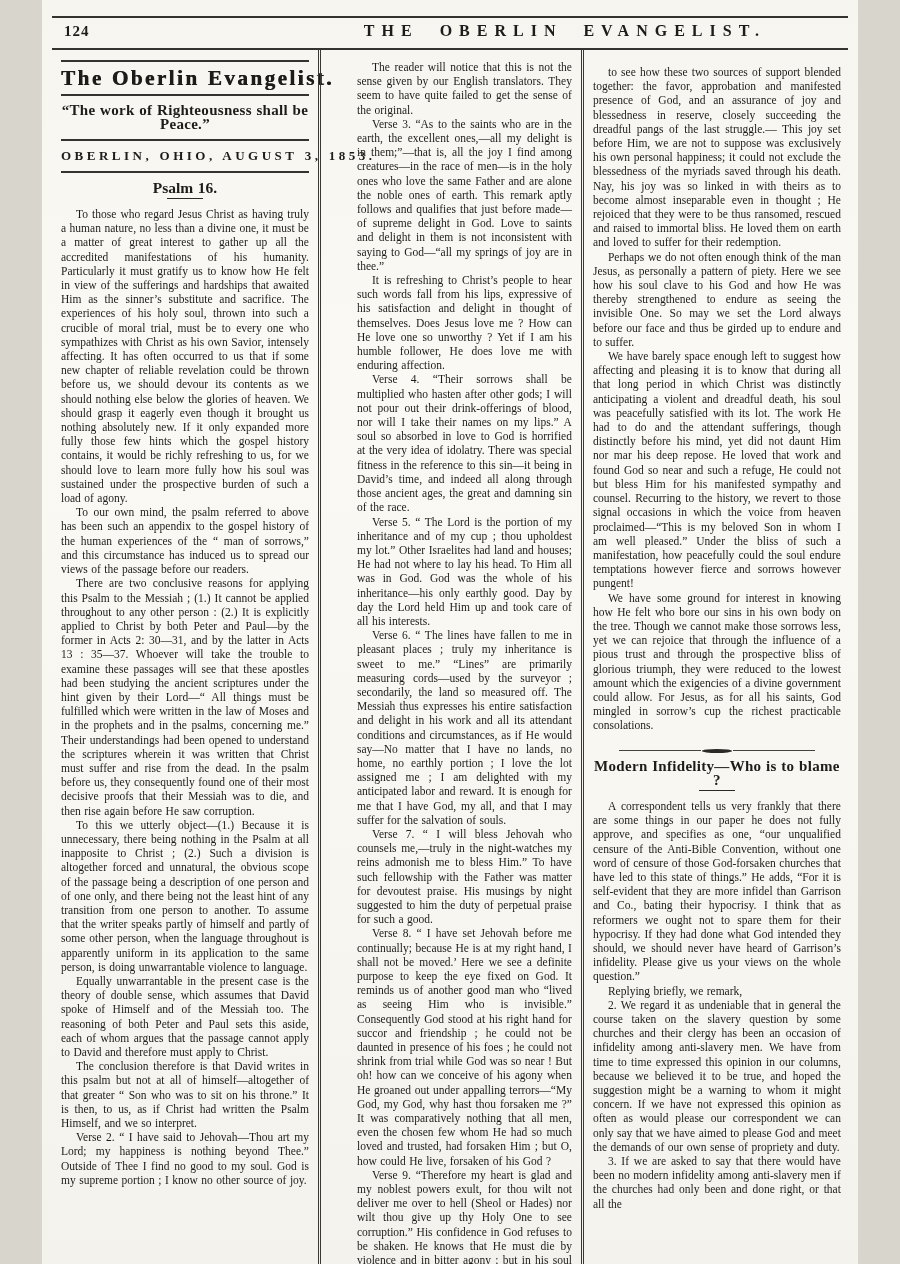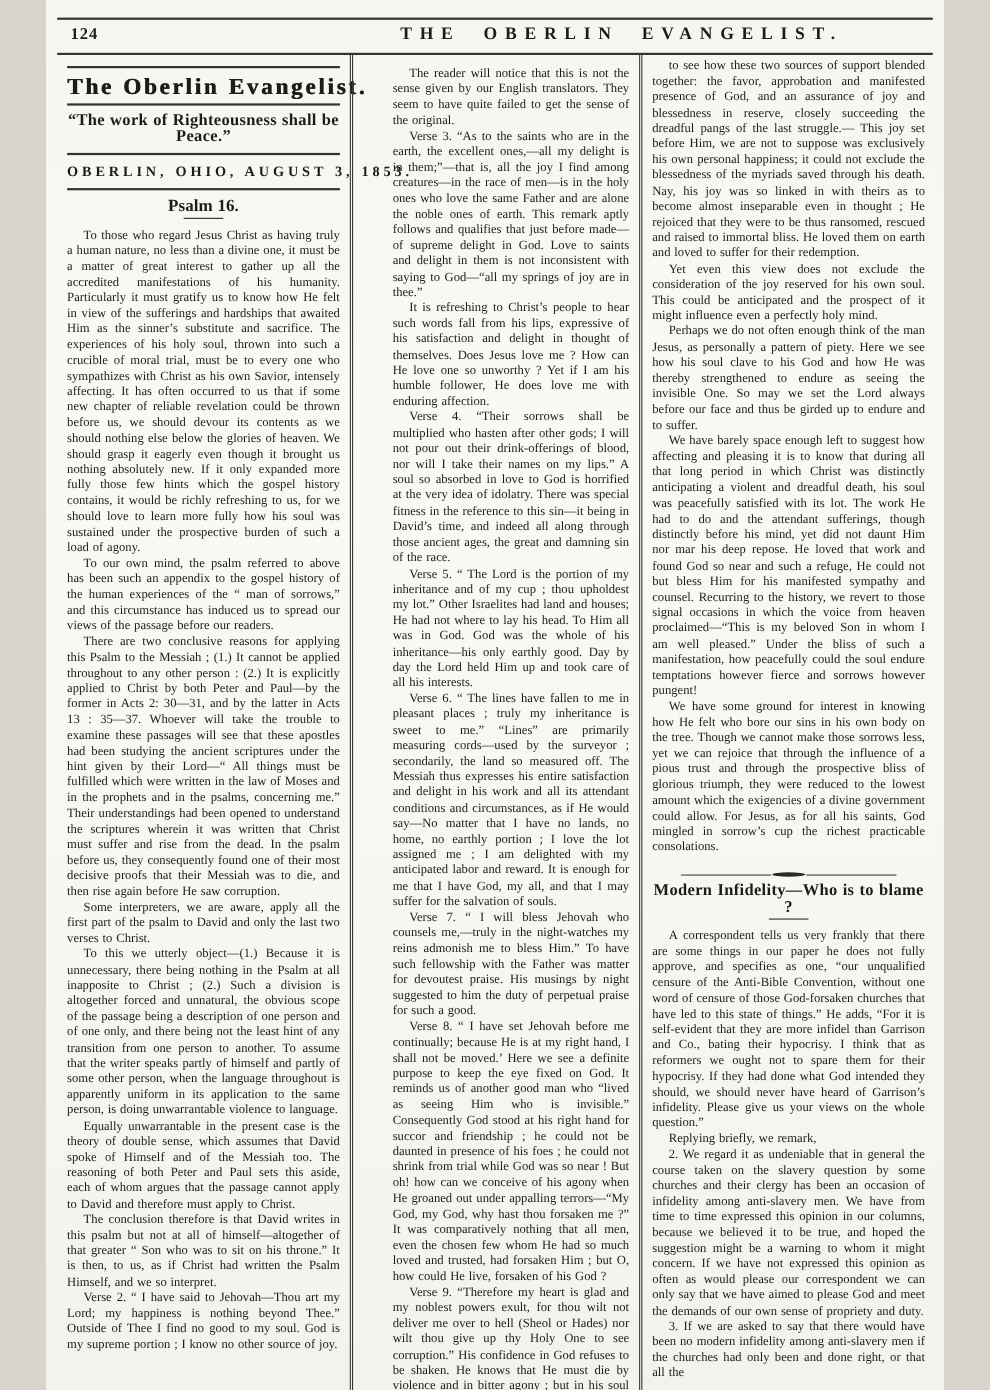--- a/index.html
+++ b/index.html
@@ -36,21 +36,21 @@
   .col {
     width:33.33%;
     box-sizing:border-box;
     padding:8px 9px 0 9px;
     text-align:justify;
     font-size:11.5px;
     line-height:14.2px;
     word-spacing:0.6px;
   }
   .col-middle { border-left:3px double #3a3834; border-right:3px double #3a3834; padding-top:10px;padding-left:36px; }
-  .col-right  { padding-top:3px; }
+  .col-right  { padding-top:15px; }
   .col p { margin:0; text-indent:15px; }
   .col p.verse-para { }
   
   .masthead {
     border-top:2px solid #35332f;
     border-bottom:2px solid #35332f;
     text-align:center;
     margin:2px 0 8px 0;
   }
   .masthead-title {
@@ -115,21 +115,20 @@
         <div class="masthead-motto">“The work of Righteousness shall be Peace.”</div>
         <div class="masthead-dateline">OBERLIN, OHIO, AUGUST 3, 1853.</div>
       </div>
 
       <h2 class="article-heading">Psalm 16.</h2>
       <div class="heading-rule"></div>
 
       <p>To those who regard Jesus Christ as having truly a human nature, no less than a divine one, it must be a matter of great interest to gather up all the accredited manifestations of his humanity.  Particularly it must gratify us to know how He felt in view of the sufferings and hardships that awaited Him as the sinner’s substitute and sacrifice.  The experiences of his holy soul, thrown into such a crucible of moral trial, must be to every one who sympathizes with Christ as his own Savior, intensely affecting.  It has often occurred to us that if some new chapter of reliable revelation could be thrown before us, we should devour its contents as we should nothing else below the glories of heaven.  We should grasp it eagerly even though it brought us nothing absolutely new.  If it only expanded more fully those few hints which the gospel history contains, it would be richly refreshing to us, for we should love to learn more fully how his soul was sustained under the prospective burden of such a load of agony.</p>
       <p>To our own mind, the psalm referred to above has been such an appendix to the gospel history of the human experiences of the “ man of sorrows,” and this circumstance has induced us to spread our views of the passage before our readers.</p>
       <p>There are two conclusive reasons for applying this Psalm to the Messiah ; (1.) It cannot be applied throughout to any other person : (2.) It is explicitly applied to Christ by both Peter and Paul—by the former in Acts 2: 30—31, and by the latter in Acts 13 : 35—37.  Whoever will take the trouble to examine these passages will see that these apostles had been studying the ancient scriptures under the hint given by their Lord—“ All things must be fulfilled which were written in the law of Moses and in the prophets and in the psalms, concerning me.”  Their understandings had been opened to understand the scriptures wherein it was written that Christ must suffer and rise from the dead.  In the psalm before us, they consequently found one of their most decisive proofs that their Messiah was to die, and then rise again before He saw corruption.</p>
-      <p>Some interpreters, we are aware, apply all the first part of the psalm to David and only the last two verses to Christ.</p>
       <p>To this we utterly object—(1.) Because it is unnecessary, there being nothing in the Psalm at all inapposite to Christ ; (2.) Such a division is altogether forced and unnatural, the obvious scope of the passage being a description of one person and of one only, and there being not the least hint of any transition from one person to another.  To assume that the writer speaks partly of himself and partly of some other person, when the language throughout is apparently uniform in its application to the same person, is doing unwarrantable violence to language.</p>
       <p>Equally unwarrantable in the present case is the theory of double sense, which assumes that David spoke of Himself and of the Messiah too.  The reasoning of both Peter and Paul sets this aside, each of whom argues that the passage cannot apply to David and therefore must apply to Christ.</p>
       <p>The conclusion therefore is that David writes in this psalm but not at all of himself—altogether of that greater “ Son who was to sit on his throne.”  It is then, to us, as if Christ had written the Psalm Himself, and we so interpret.</p>
       <p class="verse-para">Verse 2.  “ I have said to Jehovah—Thou art my Lord; my happiness is nothing beyond Thee.”  Outside of Thee I find no good to my soul.  God is my supreme portion ; I know no other source of joy.</p>
     </section>
 
     <section class="col col-middle">
       <p>The reader will notice that this is not the sense given by our English translators.  They seem to have quite failed to get the sense of the original.</p>
       <p class="verse-para">Verse 3.  “As to the saints who are in the earth, the excellent ones,—all my delight is in them;”—that is, all the joy I find among creatures—in the race of men—is in the holy ones who love the same Father and are alone the noble ones of earth.  This remark aptly follows and qualifies that just before made—of supreme delight in God.  Love to saints and delight in them is not inconsistent with saying to God—“all my springs of joy are in thee.”</p>
       <p>It is refreshing to Christ’s people to hear such words fall from his lips, expressive of his satisfaction and delight in thought of themselves.  Does Jesus love me ? How can He love one so unworthy ?   Yet if I am his humble follower, He does love me with enduring affection.</p>
@@ -138,21 +137,20 @@
       <p class="verse-para">Verse 6.  “ The lines have fallen to me in pleasant places ; truly my inheritance is sweet to me.”  “Lines” are primarily measuring cords—used by the surveyor ; secondarily, the land so measured off.  The Messiah thus expresses his entire satisfaction and delight in his work and all its attendant conditions and circumstances, as if He would say—No matter that I have no lands, no home, no earthly portion ; I love the lot assigned me ; I am delighted with my anticipated labor and reward.  It is enough for me that I have God, my all, and that I may suffer for the salvation of souls.</p>
       <p class="verse-para">Verse 7.  “ I will bless Jehovah who counsels me,—truly in the night-watches my reins admonish me to bless Him.”   To have such fellowship with the Father was matter for devoutest praise.   His musings by night suggested to him the duty of perpetual praise for such a good.</p>
       <p class="verse-para">Verse 8.  “ I have set Jehovah before me continually; because He is at my right hand,  I shall not be moved.’  Here we see a definite purpose to keep the eye fixed on God.  It reminds us of another good man who “lived as seeing Him who is invisible.”  Consequently God stood at his right hand for succor and friendship ; he could not be daunted in presence of his foes ; he could not shrink from trial while God was so near !  But oh! how can we conceive of his agony when He groaned out under appalling terrors—“My God, my God, why hast thou forsaken me ?”  It was comparatively nothing  that all men, even the chosen few whom He had so much loved and trusted, had forsaken Him ; but O, how could He live, forsaken of his God ?</p>
       <p class="verse-para">Verse 9.  “Therefore my heart is glad and my noblest powers exult, for thou wilt not deliver me over to hell (Sheol or Hades) nor wilt thou give up thy Holy One to see corruption.”  His confidence in God refuses to be shaken.  He knows that He must die by violence and in bitter agony ; but in his soul He has a blessed assurance that He shall not be delivered over to the destroyer (the grave being personified here as one that consumes away the body,) but shall be raised speedily, to suffer no more, but to be exalted to his eternal reward.  Of this He proceeds to speak.</p>
       <p class="verse-para">Verse 10, “Thou wilt make me know the way of life; fulness of joy is in thy. presence; at thy right hand are pleasures forevermore.”</p>
       <p>Thus “ for  the joy that w’s set before  Him, He endured the cross, despising the shame.”  It is interesting</p>
     </section>
 
     <section class="col col-right">
       <p>to see how these two sources of support blended together: the favor, approbation and manifested presence  of God, and an assurance of joy and blessedness in reserve, closely succeeding the dreadful pangs of the last struggle.— This joy set before Him, we are not to suppose was exclusively his own personal happiness; it could not exclude the blessedness of the myriads saved through his death. Nay, his joy was so linked in with theirs as to become almost inseparable even in thought ; He rejoiced that they were to be thus ransomed, rescued and raised to immortal bliss.   He loved them on earth and loved to suffer for their redemption.</p>
-      <p>Yet even this view does not exclude the consideration of the joy reserved for his own soul.  This could be anticipated and the prospect of it might influence even a perfectly holy mind.</p>
       <p>Perhaps we do not often enough think of the man Jesus, as personally a pattern of piety.  Here we see how his soul clave to his God and how He was thereby strengthened to endure as seeing the invisible One.  So may we set the Lord always before our face and thus be girded up to endure and to suffer.</p>
       <p>We have barely space enough left to suggest how affecting and pleasing it is to know that during all that long period in which Christ was distinctly anticipating a violent and dreadful death, his soul was peacefully satisfied with its lot.  The work He had to do and the attendant sufferings, though distinctly before his mind, yet did not daunt Him nor mar his deep repose.   He loved that work and found God so near and such a refuge, He could not but bless Him for his manifested sympathy and counsel.  Recurring to the history, we revert to those signal occasions in which the voice from heaven proclaimed—“This is my beloved Son in whom I am well pleased.”  Under the bliss of such a manifestation, how peacefully could the soul endure temptations however fierce and sorrows however pungent!</p>
       <p>We have some ground for interest in knowing how He felt who bore our sins in his own body on the tree. Though we cannot make those sorrows less, yet we can rejoice that through the influence of a pious trust and through the prospective bliss of glorious triumph, they were reduced to the lowest amount which the exigencies of a divine government could allow.   For Jesus, as for all his saints, God mingled in sorrow’s cup the richest practicable consolations.</p>
 
       <div class="section-ornament">
         <span class="ornament-line"></span>
         <span class="ornament-diamond"></span>
         <span class="ornament-line"></span>
       </div>
 

